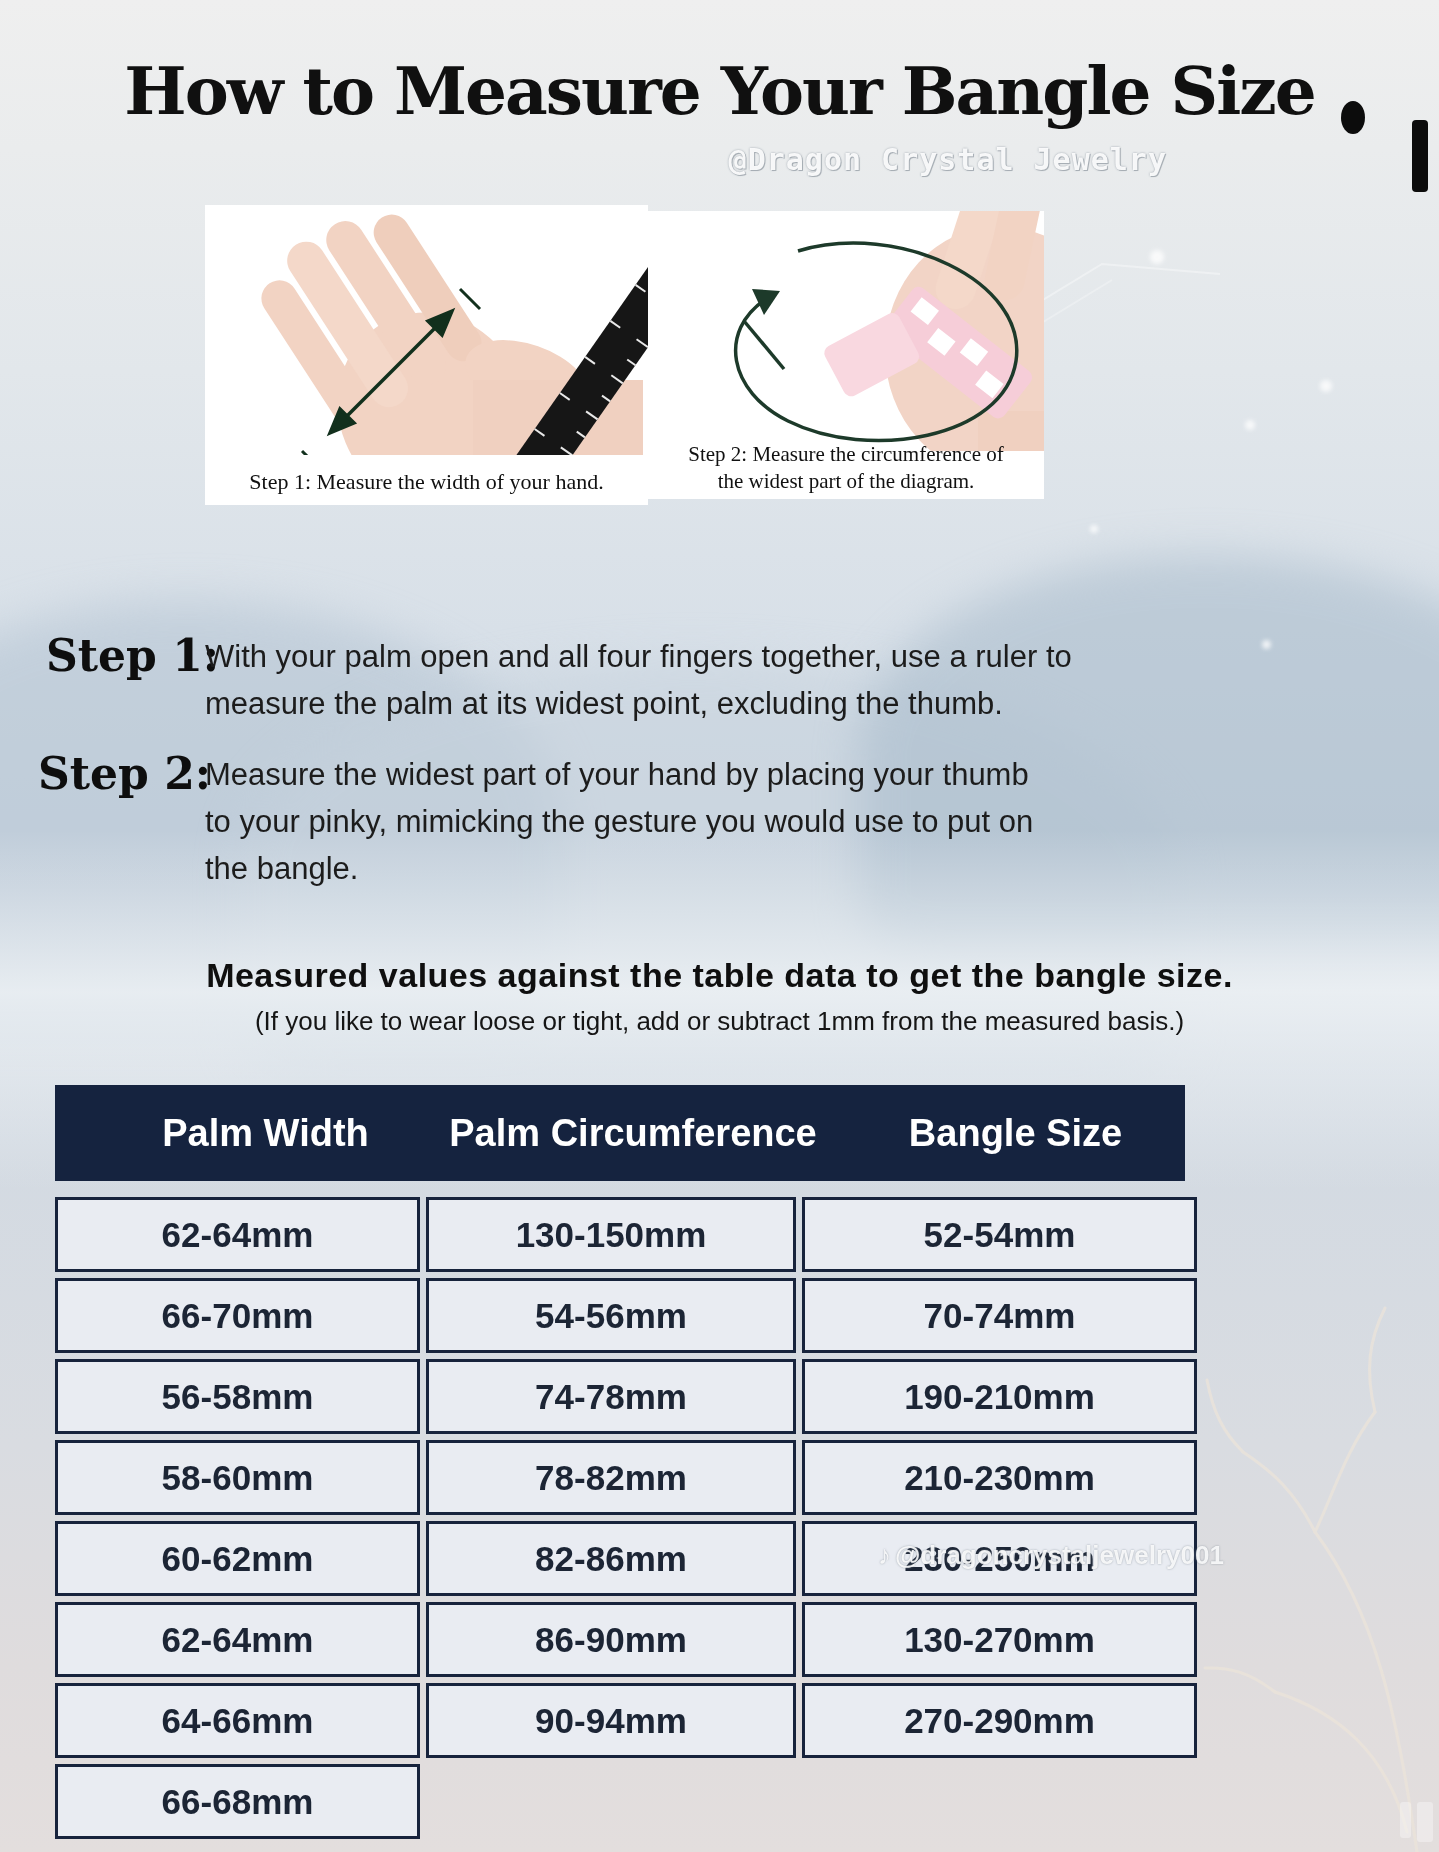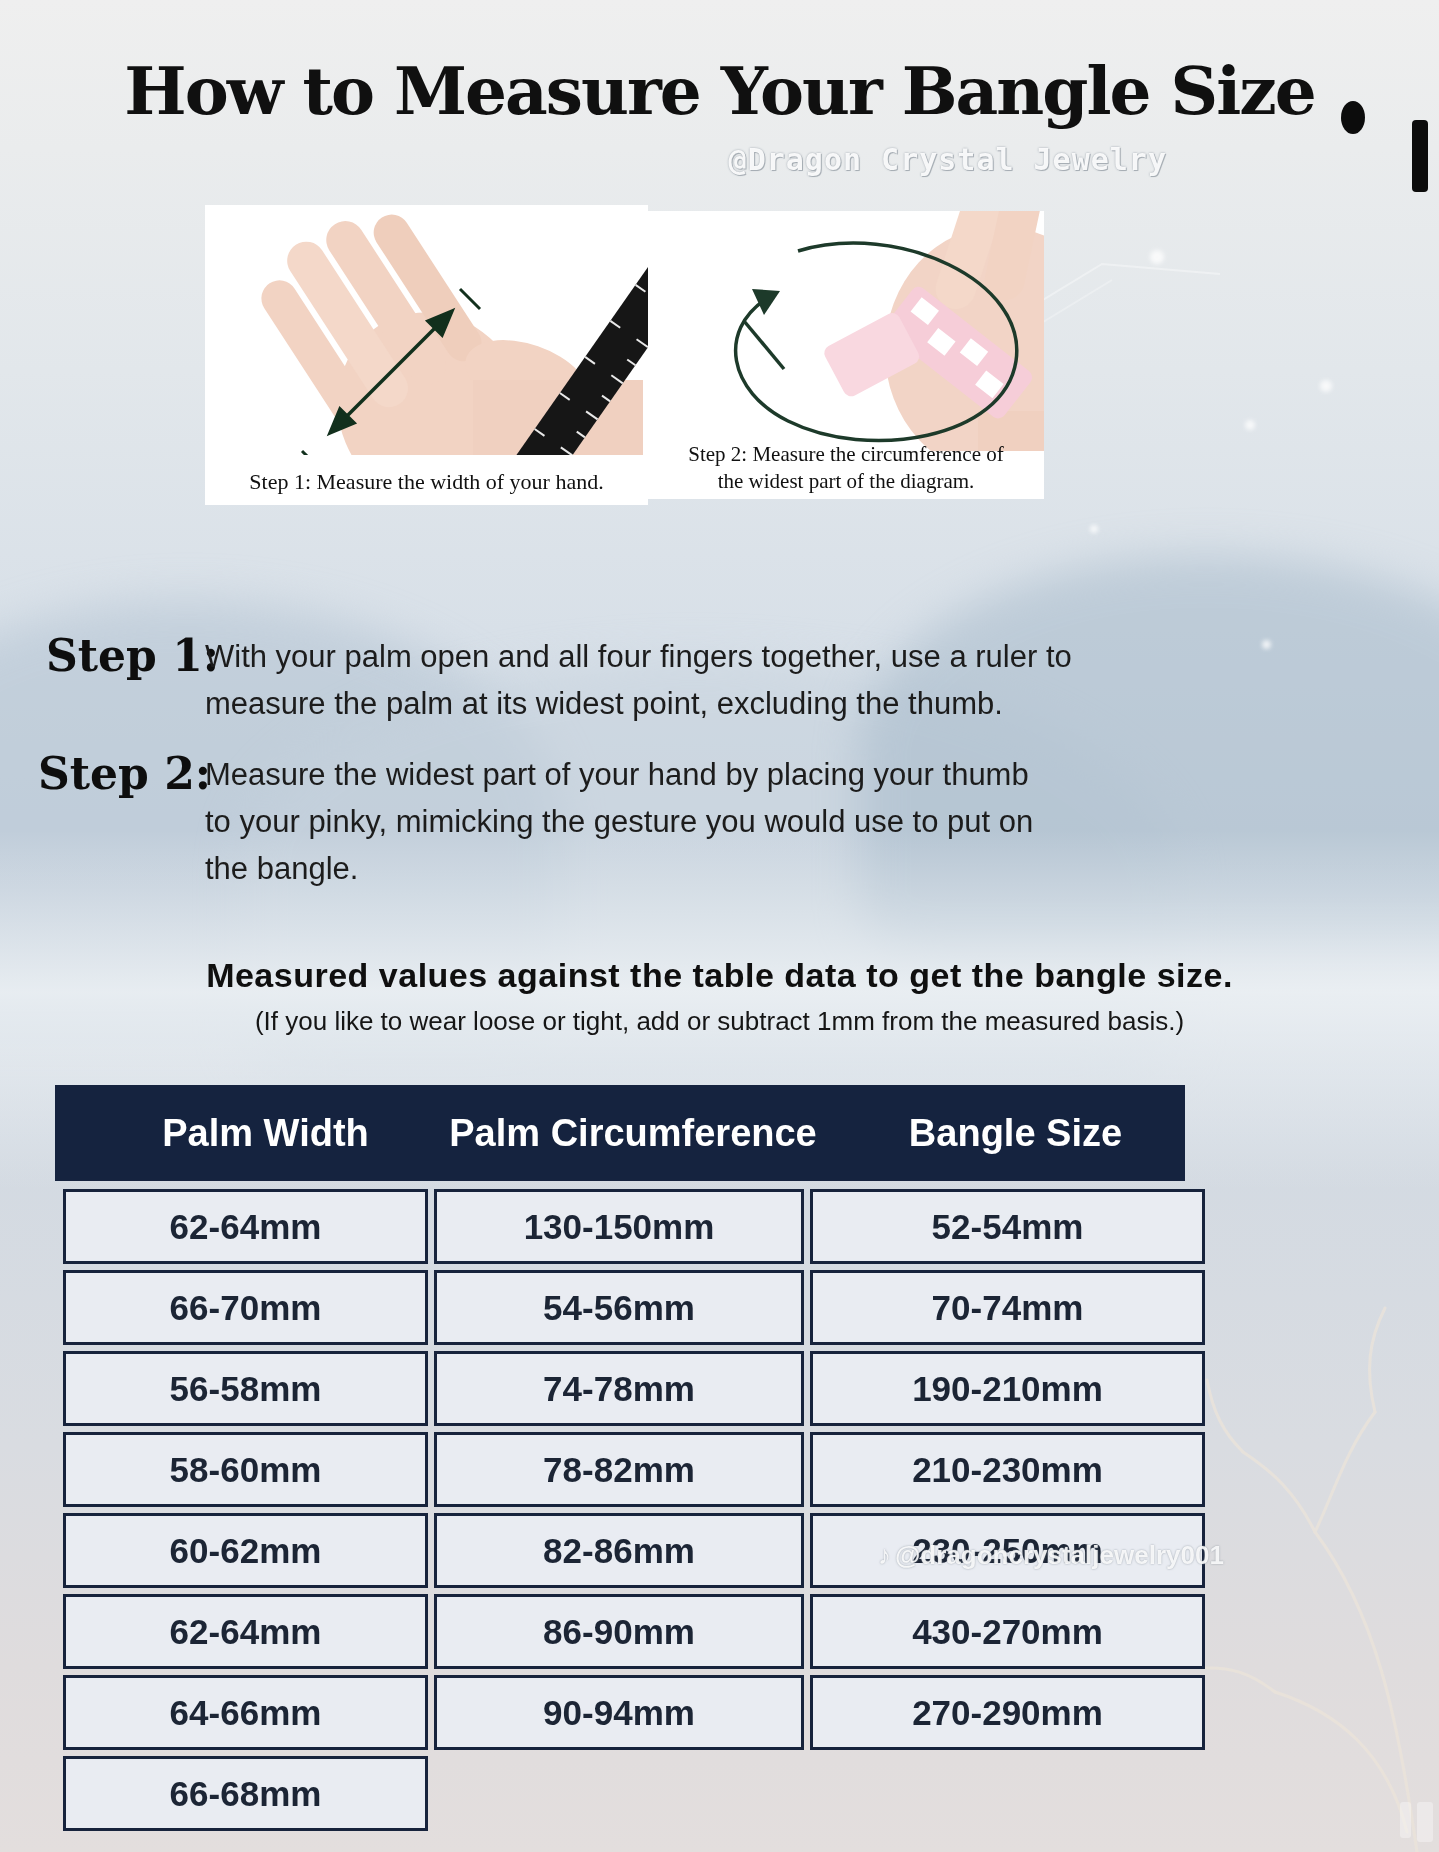--- a/index.html
+++ b/index.html
@@ -69,21 +69,21 @@
   }
   
   .size-table{position:absolute; left:55px; top:1085px; width:1130px;}
   .thead{
     display:grid; grid-template-columns:365px 370px 395px; align-items:center;
     height:96px; background:#15233f; color:#fff;
     font-size:38px; font-weight:bold; text-align:center;padding-left:28px;
   }
   .tbody{
     display:grid; grid-template-columns:365px 370px 395px;
-    grid-auto-rows:75px; gap:6px; padding-top:8px;margin-left:8px;
+    grid-auto-rows:75px; gap:6px; padding-top:16px;
   }
   .tcell{
     background:#e9ecf2; border:3px solid #17233c;
     display:flex; align-items:center; justify-content:center;
     font-size:35px; font-weight:bold; color:#1c2535;
     box-sizing:border-box;
   }
   .wm-table{
     position:absolute; left:878px; top:1540px; font-size:26px; font-weight:bold;
     color:rgba(255,255,255,.88); text-shadow:0 0 2px rgba(130,140,150,.8);
@@ -243,21 +243,21 @@
         <div class="tcell">74-78mm</div>
         <div class="tcell">190-210mm</div>
         <div class="tcell">58-60mm</div>
         <div class="tcell">78-82mm</div>
         <div class="tcell">210-230mm</div>
         <div class="tcell">60-62mm</div>
         <div class="tcell">82-86mm</div>
         <div class="tcell">230-250mm</div>
         <div class="tcell">62-64mm</div>
         <div class="tcell">86-90mm</div>
-        <div class="tcell">430-270mm</div>
+        <div class="tcell">130-270mm</div>
         <div class="tcell">64-66mm</div>
         <div class="tcell">90-94mm</div>
         <div class="tcell">270-290mm</div>
         <div class="tcell">66-68mm</div>
       </div>
   </div>
 
   <div class="wm-table">
     <span>♪</span>
     <span>@dragoncrystaljewelry001</span>

